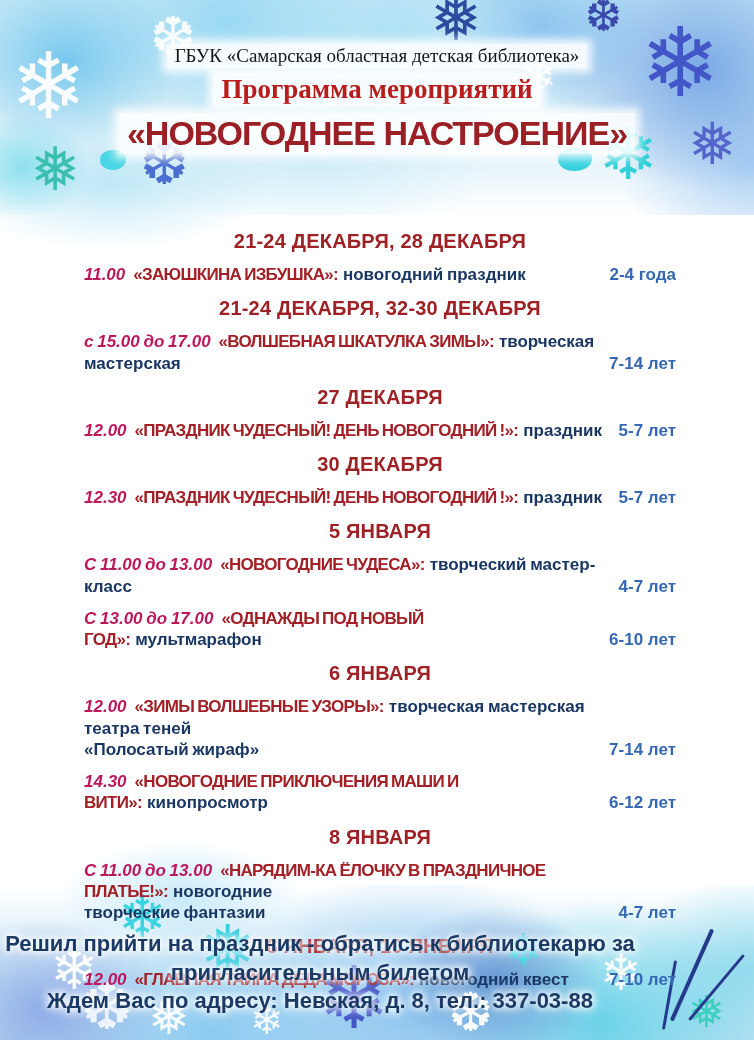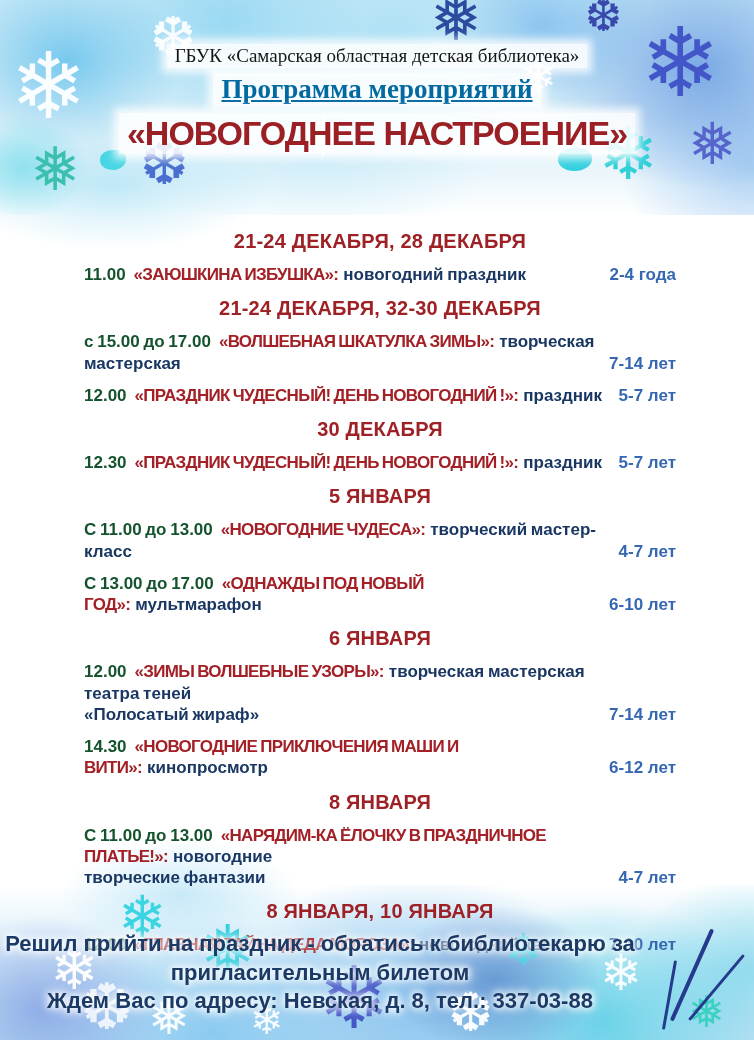--- a/index.html
+++ b/index.html
@@ -38,29 +38,29 @@
   .fl.a::before{content:"\2744";}   
   .fl.b::before{content:"\2745";}   
   .fl.c::before{content:"\2746";}   
   .blob{position:absolute;z-index:1;border-radius:50% 45% 55% 50%;}
   .twig{position:absolute;z-index:1;background:#253a8c;border-radius:2px;}
 
   
   .header{position:absolute;top:44px;left:0;width:754px;text-align:center;z-index:5;}
   .strip{display:inline-block;background:rgba(255,255,255,.88);box-shadow:0 0 8px 5px rgba(255,255,255,.80);padding:1px 8px;}
   .org{font-family:"Liberation Serif",serif;font-size:19px;color:#141414;margin-bottom:5px;}
-  .subtitle{font-family:"Liberation Serif",serif;font-weight:bold;font-size:27px;color:#0369a1;margin-bottom:7px;text-decoration:underline;}
+  .subtitle{font-family:"Liberation Serif",serif;font-weight:bold;font-size:27px;color:#b91c1c;margin-bottom:7px;}
   .title{font-size:34px;font-weight:bold;letter-spacing:-1px;color:#9b2025;}
 
   
   .schedule{position:absolute;top:218px;left:84px;width:592px;z-index:5;}
   .date{font-size:20px;font-weight:bold;color:#9e2125;text-align:center;margin:12px 0 10px;letter-spacing:.2px;}
   .event{display:flex;align-items:flex-end;margin:11px 0;font-size:17px;font-weight:bold;line-height:1.25;}
   .main{color:#1a3763;word-spacing:-1px;}
-  .time{color:#14532d;margin-right:8px;white-space:nowrap;}
+  .time{color:#be185d;margin-right:8px;white-space:nowrap;font-style:italic;}
   .etitle{color:#a32026;letter-spacing:-0.7px;margin-right:5px;}
   .edesc{color:#1a3763;}
   .edesc2{display:block;color:#1a3763;}
   .age{color:#3567b2;margin-left:auto;padding-left:12px;white-space:nowrap;}
 
   
   .footer{position:absolute;top:930px;left:0;width:640px;text-align:center;z-index:6;
     color:#1b3a66;font-weight:bold;font-size:22px;line-height:1.3;
     text-shadow:0 0 6px #fff,0 0 10px #fff,0 0 14px rgba(255,255,255,.9);}
   .footer p{margin:0;}
@@ -121,20 +121,21 @@
 
     <section>
       <h2 class="date">21-24 ДЕКАБРЯ, 32-30 ДЕКАБРЯ</h2>
       <div class="event">
         <div class="main"><span class="time">с 15.00 до 17.00</span><span class="etitle">«ВОЛШЕБНАЯ ШКАТУЛКА ЗИМЫ»:</span><span class="edesc">творческая мастерская</span></div>
         <span class="age">7-14 лет</span>
       </div>
     </section>
 
     <section>
+      <h2 class="date">27 ДЕКАБРЯ</h2>
       <div class="event">
         <div class="main"><span class="time">12.00</span><span class="etitle">«ПРАЗДНИК ЧУДЕСНЫЙ! ДЕНЬ НОВОГОДНИЙ !»:</span><span class="edesc">праздник</span></div>
         <span class="age">5-7 лет</span>
       </div>
     </section>
 
     <section>
       <h2 class="date">30 ДЕКАБРЯ</h2>
       <div class="event">
         <div class="main"><span class="time">12.30</span><span class="etitle">«ПРАЗДНИК ЧУДЕСНЫЙ! ДЕНЬ НОВОГОДНИЙ !»:</span><span class="edesc">праздник</span></div>

